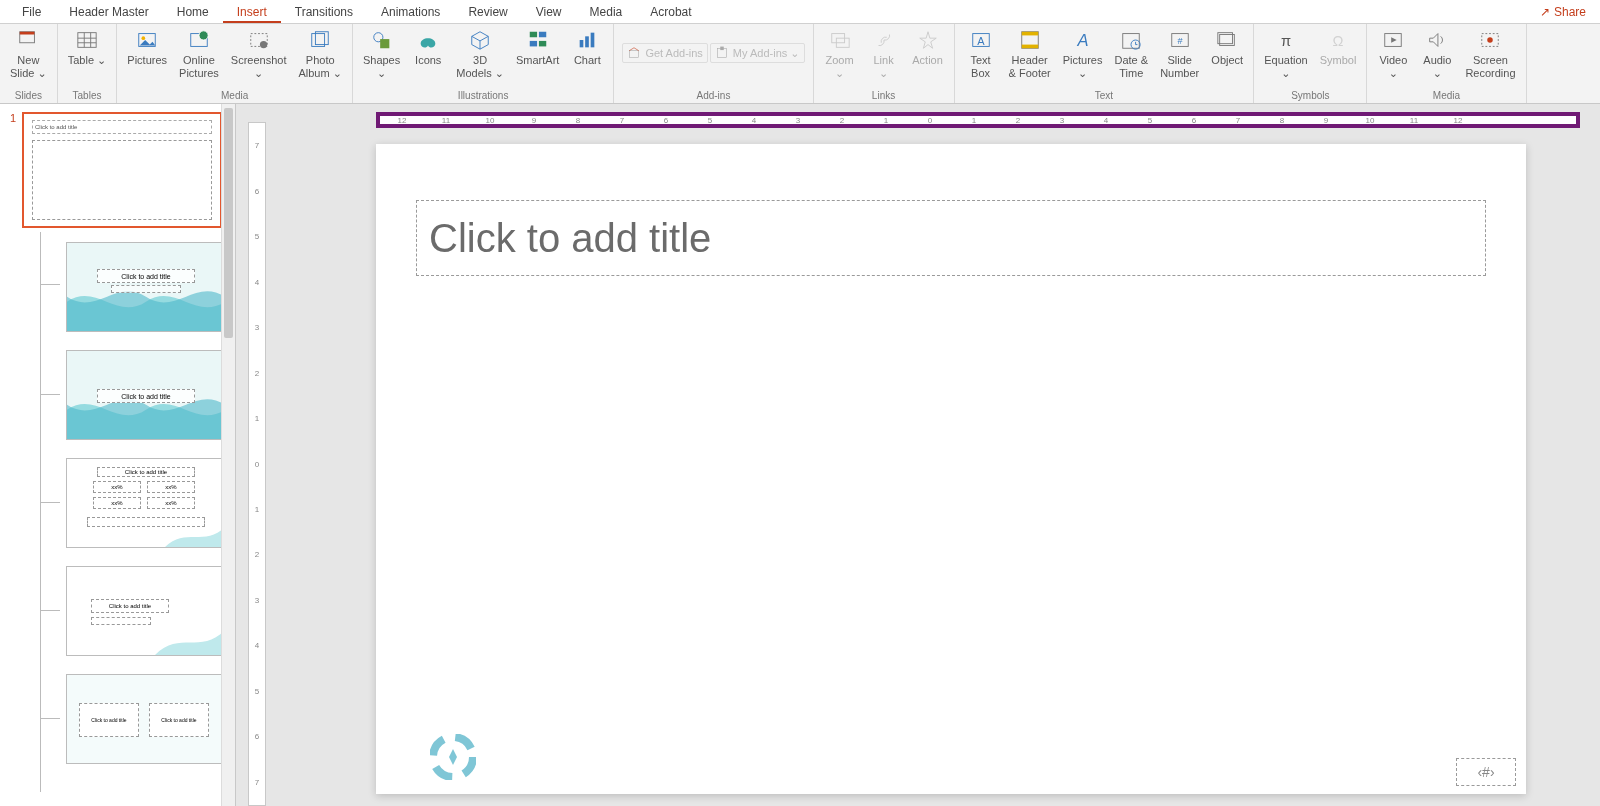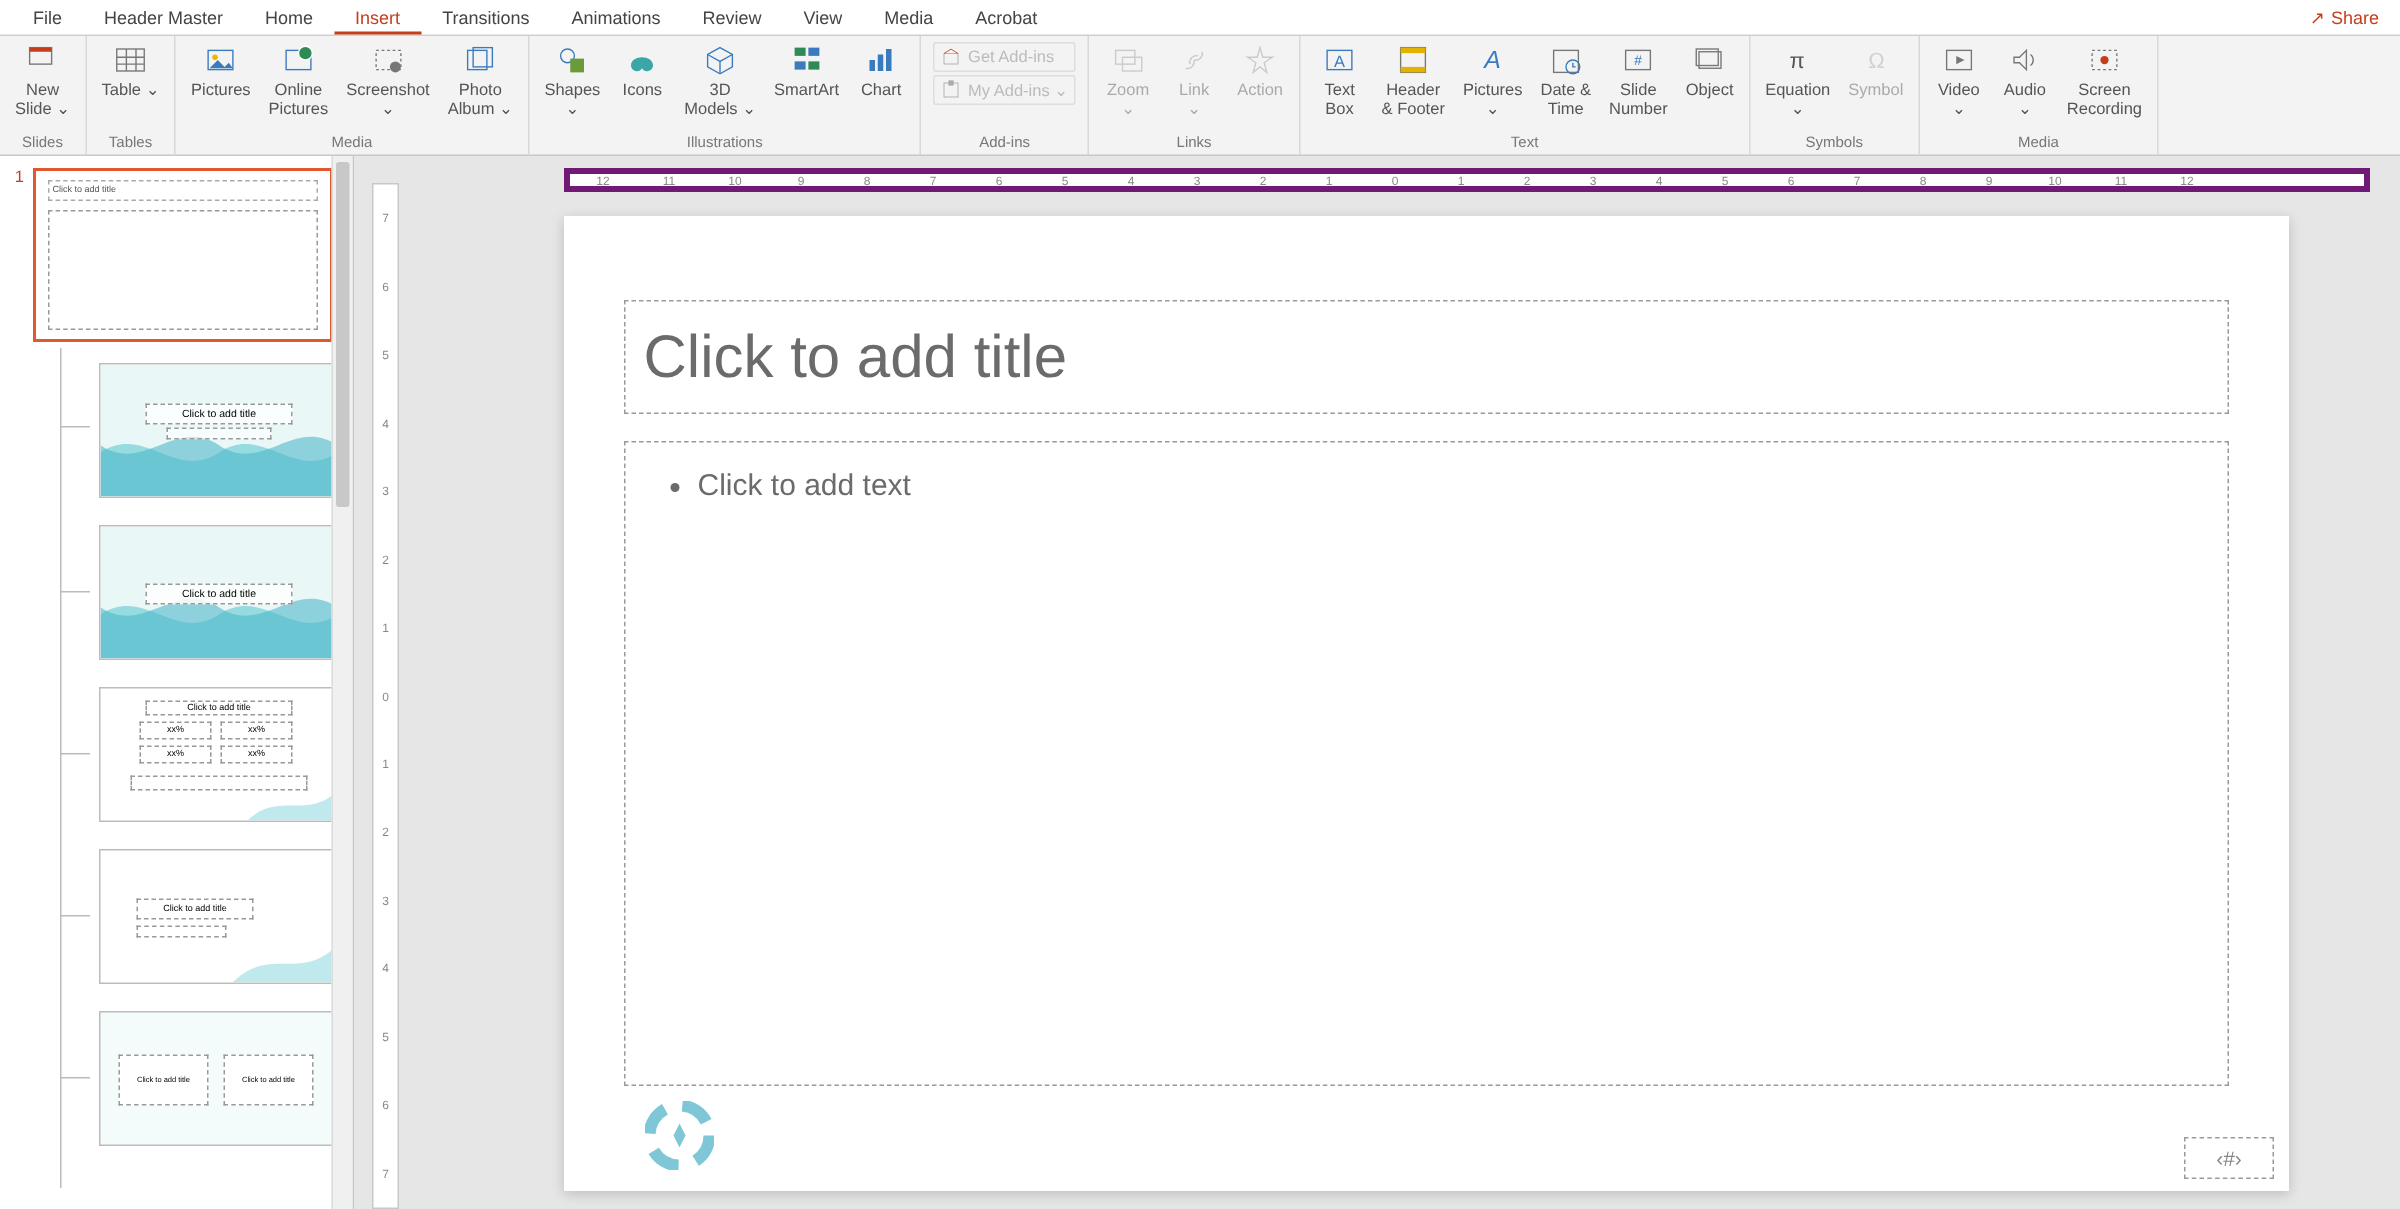--- a/index.html
+++ b/index.html
@@ -64,21 +64,21 @@
   padding: 2px 4px;
   min-width: 40px;
   text-align: center;
   cursor: pointer;
   line-height: 1.2;
 }
 .btn .ico { width: 24px; height: 24px; display: flex; align-items: center; justify-content: center; margin-bottom: 2px; }
 .btn .ico svg { width: 22px; height: 22px; }
 .btn.disabled { color: #aaa; }
 .btn.disabled .ico svg { opacity: .45; }
-.small-stack { display:flex; flex-direction:column; gap:2px; padding:2px 2px; }
+.small-stack { display:flex; flex-direction:row; gap:2px; padding:2px 2px;margin-top:15px; }
 .small-btn { display:flex; align-items:center; gap:4px; font-size:11px; color:#888; padding:2px 4px; border:1px solid #ccc; background:#fafafa; border-radius:2px; cursor:pointer; }
 .small-btn .ico { width:14px; height:14px; }
 .small-btn.disabled { color:#bbb; border-color:#ddd; background:#f3f3f3; }
 
 
 .workspace {
   position: absolute;
   top: 104px; left: 0; right: 0; bottom: 0;
   display: flex;
   background: #e6e6e6;
@@ -646,25 +646,20 @@
         <div>9</div>
         <div>10</div>
         <div>11</div>
         <div>12</div>
       </div>
 
     <div class="canvas">
       <div class="placeholder title-ph">
         <span>Click to add title</span>
       </div>
-      <div class="placeholder body-ph">
-        <ul>
-            <li>Click to add text</li>
-          </ul>
-      </div>
       <div class="logo-mark">
         <svg viewBox="0 0 46 46">
             <circle cx="23" cy="23" r="20" fill="none" stroke="#7fc6d6" stroke-width="8" stroke-dasharray="20 12"></circle>
             <path d="M23 15 L27 23 L23 31 L19 23 Z" fill="#7fc6d6"></path>
           </svg>
       </div>
       <div class="page-num-ph">
         <span>‹#›</span>
       </div>
     </div>

